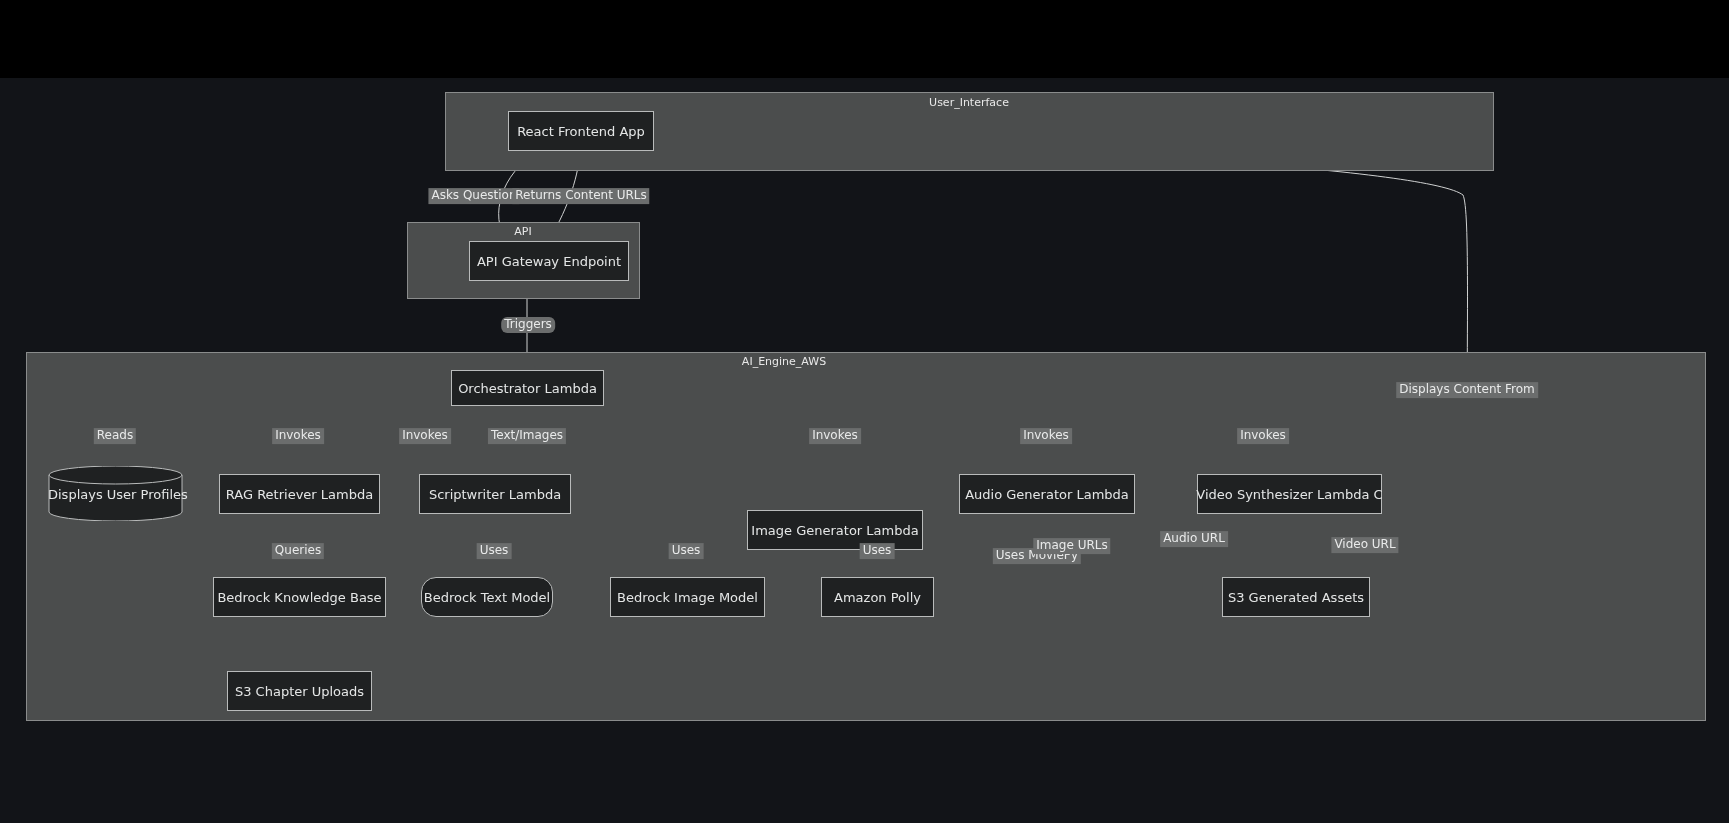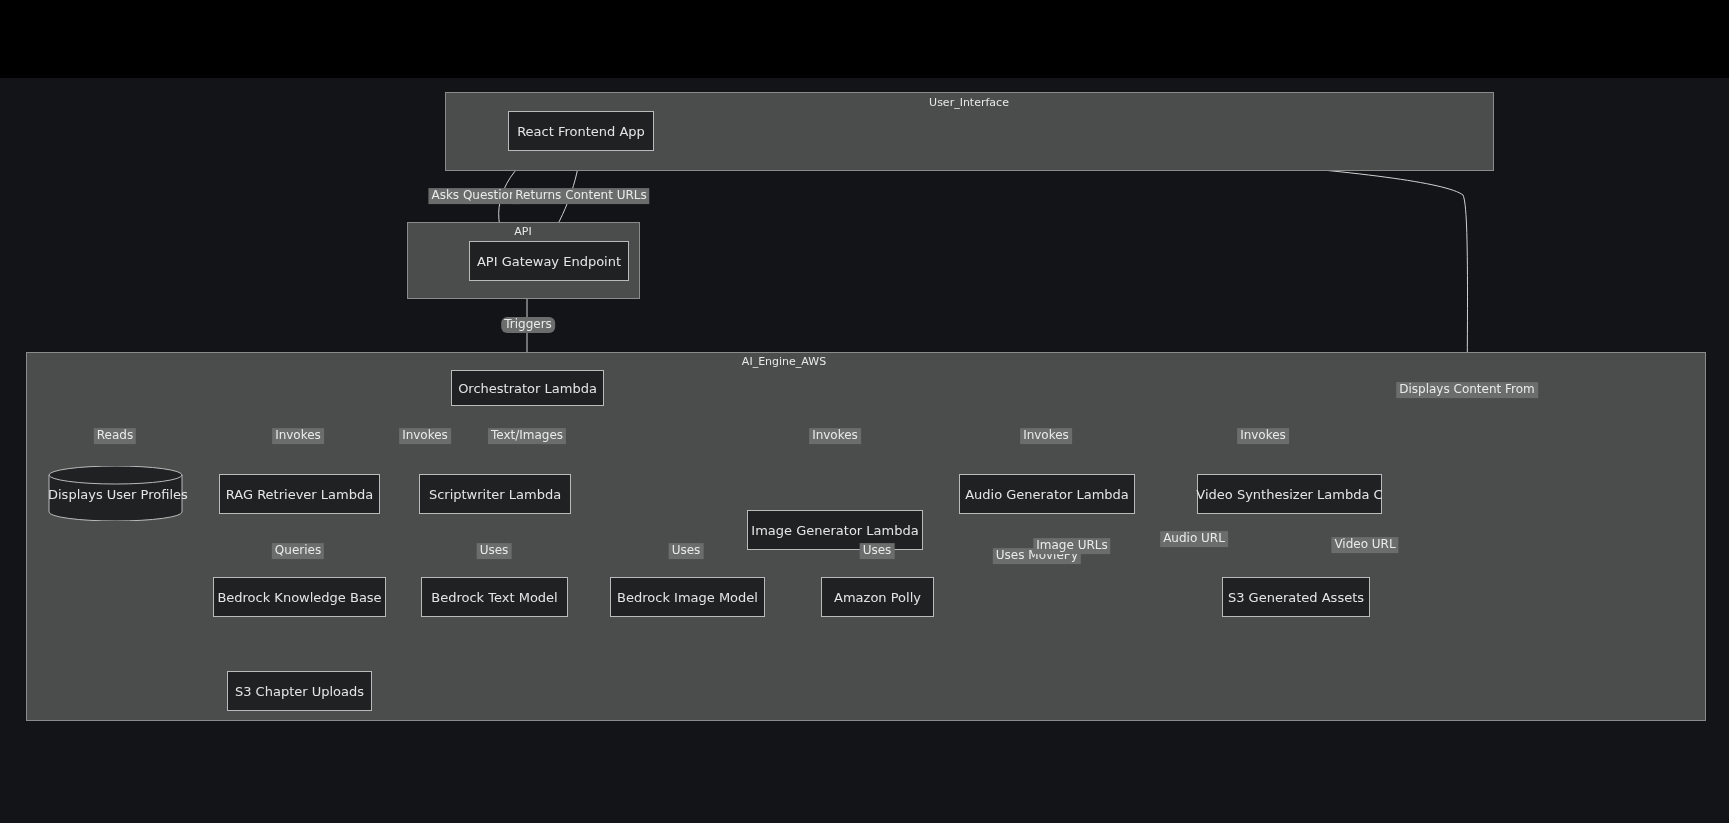--- a/index.html
+++ b/index.html
@@ -74,21 +74,21 @@
         <div class="db" style="left: 48px; top: 388px; width: 135px; height: 55px;"><svg width="135" height="55">
             <path d="M 1 9 L 1 46 A 66.5 9 0 0 0 134 46 L 134 9 Z" fill="#1f2122" stroke="#b9bbbb" stroke-width="1"></path>
             <ellipse cx="67.5" cy="9" rx="66.5" ry="9" fill="#1f2122" stroke="#b9bbbb" stroke-width="1"></ellipse>
           </svg><div class="dbtxt">Displays User Profiles</div></div>
         <div class="node" style="left: 219px; top: 396px; width: 161px; height: 40px;">RAG Retriever Lambda</div>
         <div class="node" style="left: 419px; top: 396px; width: 152px; height: 40px;">Scriptwriter Lambda</div>
         <div class="node" style="left: 747px; top: 396px; width: 176px; height: 40px; margin-top: 36px;">Image Generator Lambda</div>
         <div class="node" style="left: 959px; top: 396px; width: 176px; height: 40px;">Audio Generator Lambda</div>
         <div class="node" style="left: 1171px; top: 396px; width: 185px; height: 40px; margin-left: 26px;">Video Synthesizer Lambda C</div>
         <div class="node" style="left: 213px; top: 499px; width: 173px; height: 40px;">Bedrock Knowledge Base</div>
-        <div class="node" style="left: 421px; top: 499px; width: 147px; height: 40px;">Bedrock Text Model</div>
+        <div class="node" style="left: 421px; top: 499px; width: 132px; height: 40px; border-radius: 15px;">Bedrock Text Model</div>
         <div class="node" style="left: 610px; top: 499px; width: 155px; height: 40px;">Bedrock Image Model</div>
         <div class="node" style="left: 821px; top: 499px; width: 113px; height: 40px;">Amazon Polly</div>
         <div class="node" style="left: 1222px; top: 499px; width: 148px; height: 40px;">S3 Generated Assets</div>
         <div class="node" style="left: 227px; top: 593px; width: 145px; height: 40px;">S3 Chapter Uploads</div>
       </div>
     <div id="labels-layer">
         <div class="elabel" style="left: 474px; top: 118px;">Asks Question</div>
         <div class="elabel" style="left: 581px; top: 118px;">Returns Content URLs</div>
         <div class="elabel" style="left: 528px; top: 247px; border-radius: 6px;">Triggers</div>
         <div class="elabel" style="left: 115px; top: 358px;">Reads</div>

